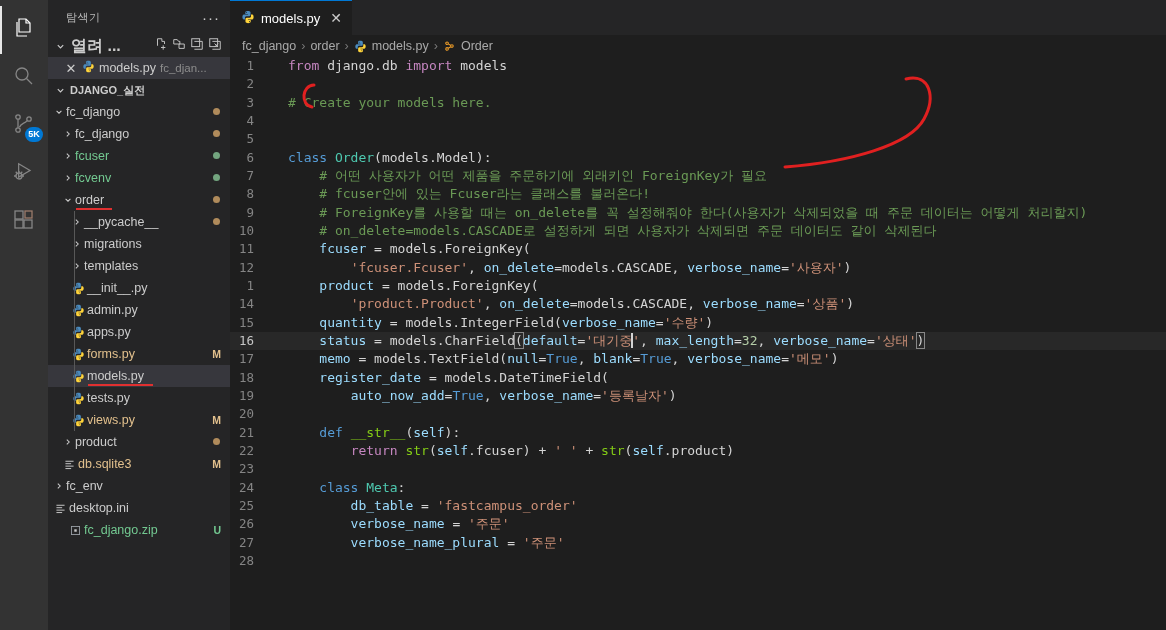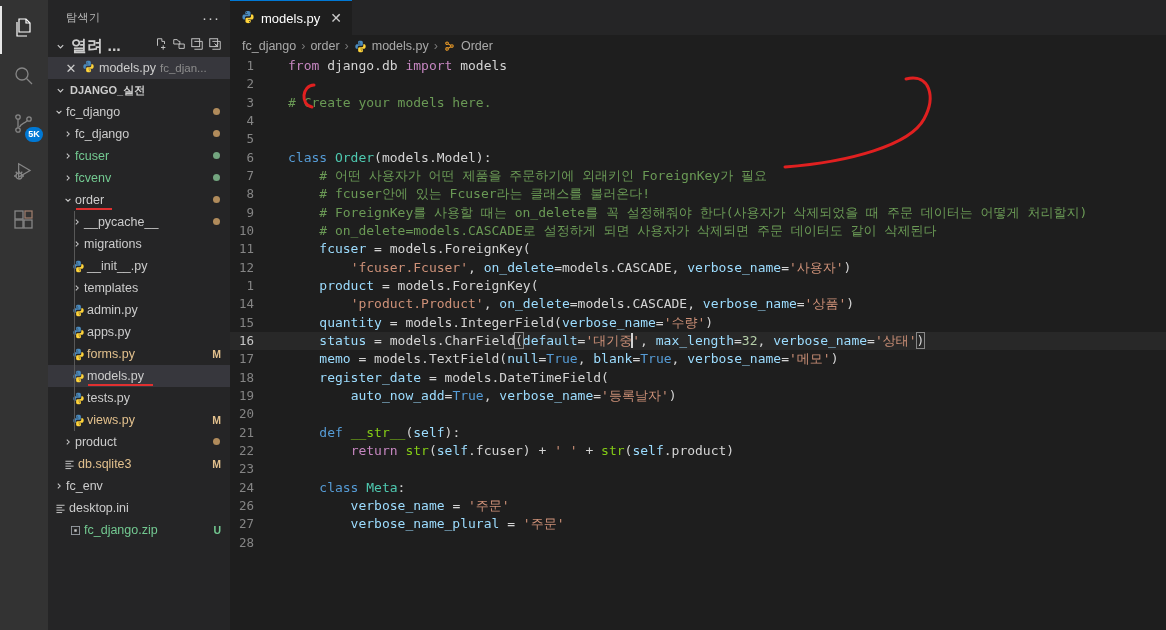--- a/index.html
+++ b/index.html
@@ -314,34 +314,34 @@
         </div>
         <div class="row" style="padding-left: 22px;">
           <span class="indentguide" style="left: 26px;"></span>
           <span class="arrow"><svg viewBox="0 0 10 10" fill="none" stroke="#cccccc" stroke-width="1.3">
               <path d="M3.5 2L6.5 5L3.5 8"></path>
             </svg></span>
           <span class="label">migrations</span>
         </div>
         <div class="row" style="padding-left: 22px;">
           <span class="indentguide" style="left: 26px;"></span>
+          <span class="arrow"><svg viewBox="0 0 10 10" fill="none" stroke="#cccccc" stroke-width="1.3">
+              <path d="M3.5 2L6.5 5L3.5 8"></path>
+            </svg></span>
+          <span class="label">templates</span>
+        </div>
+        <div class="row" style="padding-left: 22px;">
+          <span class="indentguide" style="left: 26px;"></span>
           <span class="ficon">
             <svg viewBox="0 0 16 16" width="13" height="13">
               <path d="M7.9 1c-1.6 0-3 .3-3 1.8v1.8h3.2v.5H3.6s-2 0-2 2.9c0 2.9 1.8 2.8 1.8 2.8h1.2V8.9s-.1-1.8 1.7-1.8h2.9s1.7 0 1.7-1.6V2.8S11.1 1 7.9 1zM6.3 2.1c.3 0 .6.3.6.6s-.3.6-.6.6-.6-.3-.6-.6.3-.6.6-.6z" fill="#4B8BBE"></path>
               <path d="M8.1 15c1.6 0 3-.3 3-1.8v-1.8H7.9v-.5h4.5s2 0 2-2.9c0-2.9-1.8-2.8-1.8-2.8h-1.2v1.9s.1 1.8-1.7 1.8H6.8s-1.7 0-1.7 1.6v2.7S4.9 15 8.1 15zm1.6-1.1c-.3 0-.6-.3-.6-.6s.3-.6.6-.6.6.3.6.6-.3.6-.6.6z" fill="#FFD43B"></path>
             </svg>
           </span>
           <span class="label">__init__.py</span>
-        </div>
-        <div class="row" style="padding-left: 22px;">
-          <span class="indentguide" style="left: 26px;"></span>
-          <span class="arrow"><svg viewBox="0 0 10 10" fill="none" stroke="#cccccc" stroke-width="1.3">
-              <path d="M3.5 2L6.5 5L3.5 8"></path>
-            </svg></span>
-          <span class="label">templates</span>
         </div>
         <div class="row" style="padding-left: 22px;">
           <span class="indentguide" style="left: 26px;"></span>
           <span class="ficon">
             <svg viewBox="0 0 16 16" width="13" height="13">
               <path d="M7.9 1c-1.6 0-3 .3-3 1.8v1.8h3.2v.5H3.6s-2 0-2 2.9c0 2.9 1.8 2.8 1.8 2.8h1.2V8.9s-.1-1.8 1.7-1.8h2.9s1.7 0 1.7-1.6V2.8S11.1 1 7.9 1zM6.3 2.1c.3 0 .6.3.6.6s-.3.6-.6.6-.6-.3-.6-.6.3-.6.6-.6z" fill="#4B8BBE"></path>
               <path d="M8.1 15c1.6 0 3-.3 3-1.8v-1.8H7.9v-.5h4.5s2 0 2-2.9c0-2.9-1.8-2.8-1.8-2.8h-1.2v1.9s.1 1.8-1.7 1.8H6.8s-1.7 0-1.7 1.6v2.7S4.9 15 8.1 15zm1.6-1.1c-.3 0-.6-.3-.6-.6s.3-.6.6-.6.6.3.6.6-.3.6-.6.6z" fill="#FFD43B"></path>
             </svg>
           </span>
           <span class="label">admin.py</span>
@@ -499,20 +499,21 @@
           <div class="cline"><span class="lnum">15</span><span class="gutterbar"></span><span class="codetext"><span class="t-var">    quantity </span><span class="t-pln">= models.IntegerField(</span><span class="t-var">verbose_name</span><span class="t-pln">=</span><span class="t-str">'수량'</span><span class="t-pln">)</span></span></div>
           <div class="cline active"><span class="lnum">16</span><span class="gutterbar mod"></span><span class="codetext"><span class="t-var">    status </span><span class="t-pln">= models.CharField</span><span class="t-pln brkhl">(</span><span class="t-var">default</span><span class="t-pln">=</span><span class="t-str">'대기중</span><span class="cursor"></span><span class="t-str">'</span><span class="t-pln">, </span><span class="t-var">max_length</span><span class="t-pln">=</span><span class="t-num">32</span><span class="t-pln">, </span><span class="t-var">verbose_name</span><span class="t-pln">=</span><span class="t-str">'상태'</span><span class="t-pln brkhl">)</span></span></div>
           <div class="cline"><span class="lnum">17</span><span class="gutterbar mod"></span><span class="codetext"><span class="t-var">    memo </span><span class="t-pln">= models.TextField(</span><span class="t-var">null</span><span class="t-pln">=</span><span class="t-kw2">True</span><span class="t-pln">, </span><span class="t-var">blank</span><span class="t-pln">=</span><span class="t-kw2">True</span><span class="t-pln">, </span><span class="t-var">verbose_name</span><span class="t-pln">=</span><span class="t-str">'메모'</span><span class="t-pln">)</span></span></div>
           <div class="cline"><span class="lnum">18</span><span class="gutterbar"></span><span class="codetext"><span class="t-var">    register_date </span><span class="t-pln">= models.DateTimeField(</span></span></div>
           <div class="cline"><span class="lnum">19</span><span class="gutterbar"></span><span class="codetext"><span class="t-pln">        </span><span class="t-var">auto_now_add</span><span class="t-pln">=</span><span class="t-kw2">True</span><span class="t-pln">, </span><span class="t-var">verbose_name</span><span class="t-pln">=</span><span class="t-str">'등록날자'</span><span class="t-pln">)</span></span></div>
           <div class="cline"><span class="lnum">20</span><span class="gutterbar"></span><span class="codetext"></span></div>
           <div class="cline"><span class="lnum">21</span><span class="gutterbar"></span><span class="codetext"><span class="t-kw2">    def </span><span class="t-fn">__str__</span><span class="t-pln">(</span><span class="t-var">self</span><span class="t-pln">):</span></span></div>
           <div class="cline"><span class="lnum">22</span><span class="gutterbar"></span><span class="codetext"><span class="t-pln">        </span><span class="t-kw">return </span><span class="t-fn">str</span><span class="t-pln">(</span><span class="t-var">self</span><span class="t-pln">.fcuser) + </span><span class="t-str">' '</span><span class="t-pln"> + </span><span class="t-fn">str</span><span class="t-pln">(</span><span class="t-var">self</span><span class="t-pln">.product)</span></span></div>
           <div class="cline"><span class="lnum">23</span><span class="gutterbar"></span><span class="codetext"></span></div>
           <div class="cline"><span class="lnum">24</span><span class="gutterbar"></span><span class="codetext"><span class="t-kw2">    class </span><span class="t-cls">Meta</span><span class="t-pln">:</span></span></div>
+          <div class="cline"><span class="lnum">25</span><span class="gutterbar"></span><span class="codetext"><span class="t-var">        db_table </span><span class="t-pln">= </span><span class="t-str">'fastcampus_order'</span></span></div>
           <div class="cline"><span class="lnum">26</span><span class="gutterbar"></span><span class="codetext"><span class="t-var">        verbose_name </span><span class="t-pln">= </span><span class="t-str">'주문'</span></span></div>
           <div class="cline"><span class="lnum">27</span><span class="gutterbar"></span><span class="codetext"><span class="t-var">        verbose_name_plural </span><span class="t-pln">= </span><span class="t-str">'주문'</span></span></div>
           <div class="cline"><span class="lnum">28</span><span class="gutterbar"></span><span class="codetext"></span></div>
         </div>
       <svg class="annot" width="936" height="573">
         <path d="M 84 28 C 72 28, 70 48, 82 50" stroke="#e02020" stroke-width="3" fill="none" stroke-linecap="round"></path>
         <path d="M 676 22 C 700 16, 706 40, 694 62 C 680 88, 620 105, 555 110" stroke="#e02020" stroke-width="3" fill="none" stroke-linecap="round"></path>
       </svg>
     </div>
   </div>

